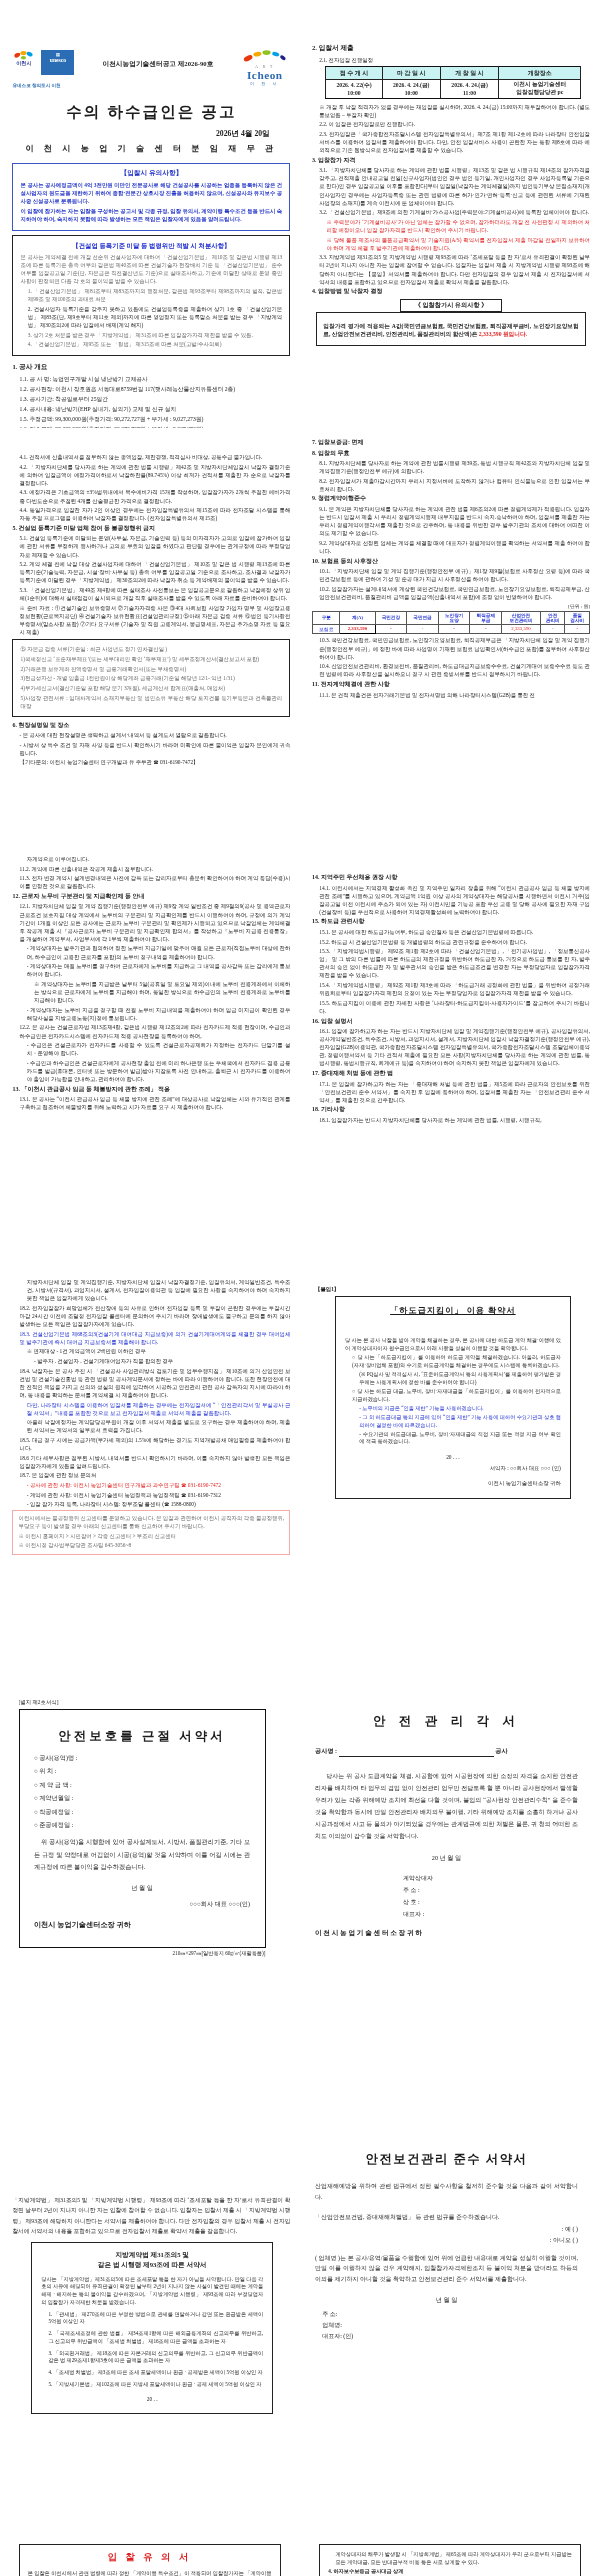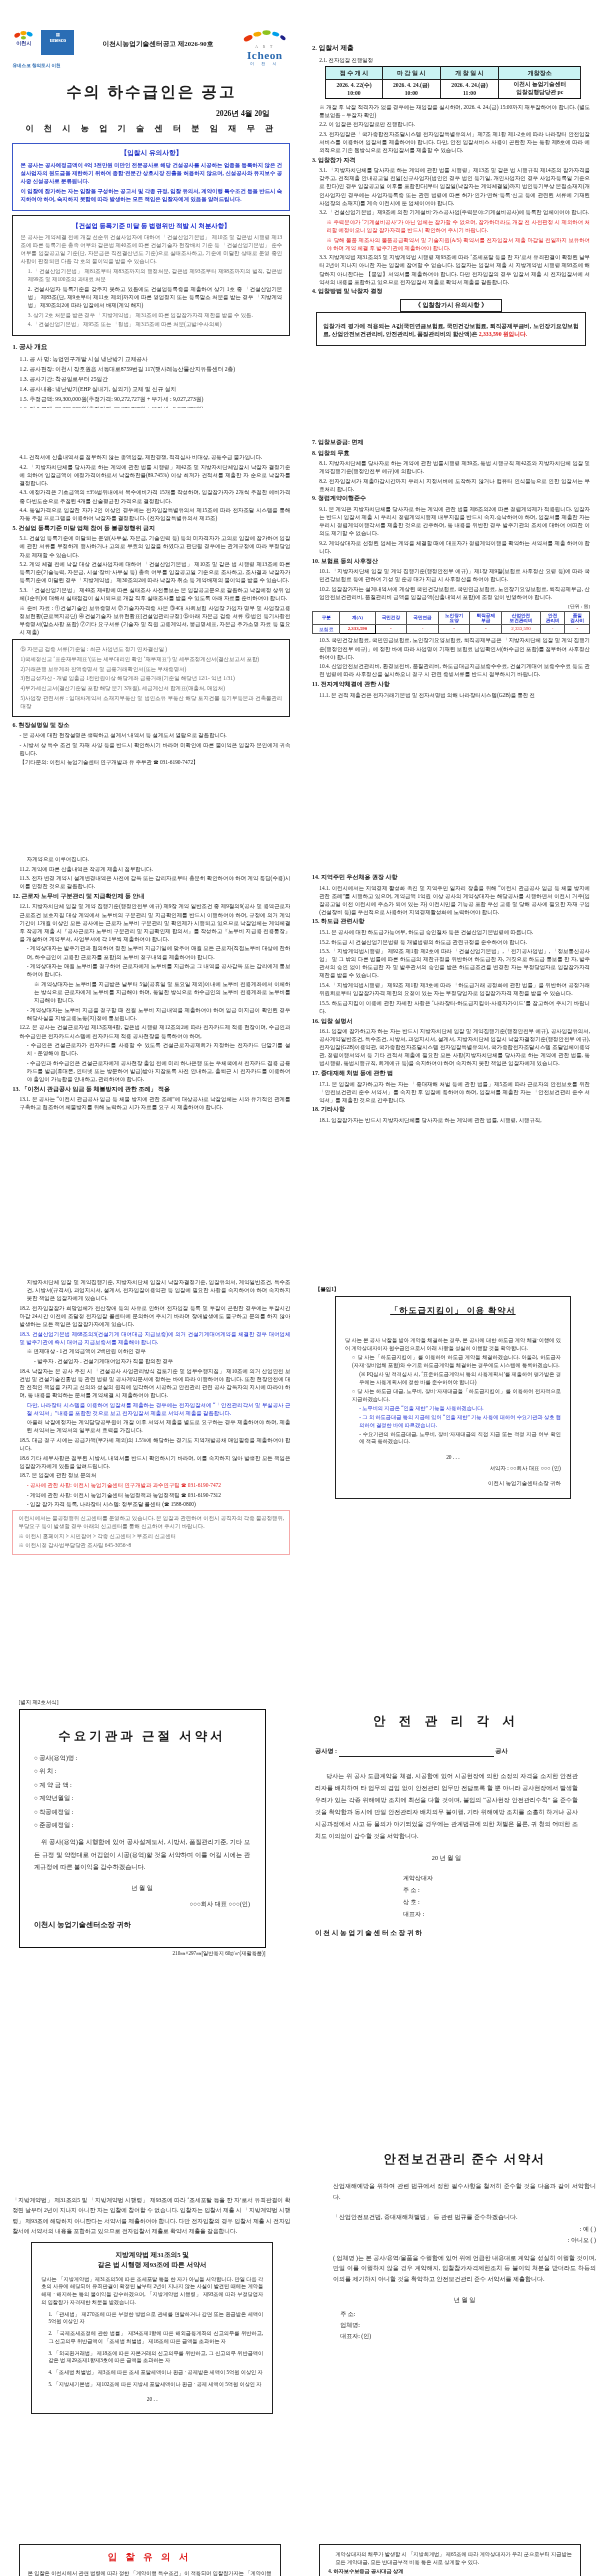--- a/index.html
+++ b/index.html
@@ -36,21 +36,21 @@
   .sig{white-space:pre-line}
   .logo-caption{color:#2b6ab0;font-weight:bold;font-size:4.6px}
   .unesco-box{background:#2a6db5;color:#fff;font-weight:bold;font-size:5.7px;
               width:33px;height:23px;text-align:center;line-height:1.1;padding-top:2.1px}
   .icheon-word{color:#2b6ab0;font-weight:bold;font-size:11.3px;letter-spacing:0.5px}
   .art{color:#777;font-size:3.6px;letter-spacing:2.1px;text-align:center}
 </style>
 </head>
 <body>
 
-<section class="page col-l" style="top:30px;height:378px">
+<section class="page col-l" style="top:50px;height:378px">
   <div style="display:flex;justify-content:space-between;align-items:flex-start">
     <div style="display:flex;gap:3.1px">
       <div style="text-align:center">
         <svg width="26" height="17.5" viewBox="0 0 50 34">
           <ellipse cx="10" cy="10" rx="6" ry="4" fill="#e8380d" transform="rotate(-30 10 10)"></ellipse>
           <ellipse cx="22" cy="6" rx="6" ry="4" fill="#f6a800"></ellipse>
           <ellipse cx="34" cy="8" rx="6" ry="4" fill="#00a0e9" transform="rotate(25 34 8)"></ellipse>
           <ellipse cx="22" cy="15" rx="5" ry="3.5" fill="#8fc31f"></ellipse>
           <text x="8" y="30" font-size="10" font-weight="bold" fill="#2b3990">이천시</text>
         </svg>
@@ -329,21 +329,21 @@
       </div>
     <p class="ctr" style="margin-top:7.2px">20    .       .       .</p>
     <p class="rt">서약자 : ○○회사   대표 ○○○ (인)</p>
     <p class="rt" style="margin-top:7.2px">이천시 농업기술센터소장 귀하</p>
   </div>
 </section>
 
 <section class="page" style="top:1698px;left:18.5px;width:247px;height:361px">
   <p>[별지 제2호서식]</p>
   <div style="border:1px solid #111;padding:13.4px 14.4px">
-    <p class="formtitle">수요기관과 근절 서약서</p>
+    <p class="formtitle">안전보호를 근절 서약서</p>
     <div class="lines">
 
     <p style="font-size:6.2px;margin-bottom:4.1px">○ 공사(용역)명 :</p>
         <p style="font-size:6.2px;margin-bottom:4.1px">○ 위          치 :</p>
         <p style="font-size:6.2px;margin-bottom:4.1px">○ 계 약 금 액 :</p>
         <p style="font-size:6.2px;margin-bottom:4.1px">○ 계약년월일 :</p>
         <p style="font-size:6.2px;margin-bottom:4.1px">○ 착공예정일 :</p>
         <p style="font-size:6.2px;margin-bottom:4.1px">○ 준공예정일 :</p>
       </div>
     <p style="font-size:6.2px;line-height:2;margin-top:7.2px;text-indent:7.2px">위 공사(용역)을 시행함에 있어 공사설계도서, 시방서, 품질관리기준, 기타 모든 규정 및 약정대로 어김없이 시공(용역)할 것을 서약하며 이를 어길 시에는 관계규정에 따른 불이익을 감수하겠습니다.</p>
@@ -381,21 +381,21 @@
         <p style="margin-bottom:4.1px" class=" i1">1. 「관세법」 제270조에 따른 부정한 방법으로 관세를 면탈하거나 감면 또는 환급받은 세액이 5억원 이상인 자</p>
         <p style="margin-bottom:4.1px" class=" i1">2. 「국제조세조정에 관한 법률」 제34조제1항에 따른 해외금융계좌의 신고의무를 위반하고, 그 신고의무 위반금액이 「조세범 처벌법」 제16조에 따른 금액을 초과하는 자</p>
         <p style="margin-bottom:4.1px" class=" i1">3. 「외국환거래법」 제18조에 따른 자본거래의 신고의무를 위반하고, 그 신고의무 위반금액이 같은 법 제29조제1항제3호에 따른 금액을 초과하는 자</p>
         <p style="margin-bottom:4.1px" class=" i1">4. 「조세범 처벌법」 제3조에 따른 조세 포탈세액이나 환급 · 공제받은 세액이 5억원 이상인 자</p>
         <p style="margin-bottom:4.1px" class=" i1">5. 「지방세기본법」 제102조에 따른 지방세 포탈세액이나 환급 · 공제 세액이 5억원 이상인 자</p>
       </div>
     <p class="ctr" style="margin-top:6.2px">20   .    .</p>
   </div>
 </section>
 
-<section class="page" style="top:2146px;left:333px;width:263px;height:325px">
+<section class="page" style="top:2146px;left:315px;width:263px;height:325px">
   <p class="formtitle" style="letter-spacing:1.5px">안전보건관리  준수  서약서</p>
   <p style="font-size:6px;line-height:1.9;margin-top:12.4px">산업재해예방을 위하여 관련 법규에서 정한 필수사항을 철저히 준수할 것을 다음과 같이 서약합니다.</p>
   <p style="font-size:6px;margin-top:9.3px">「산업안전보건법, 중대재해처벌법」 등 관련 법규를 준수하겠습니다.</p>
   <p class="rt" style="font-size:6px">: 예         (          )</p>
   <p class="rt" style="font-size:6px">: 아니오  (          )</p>
   <p style="font-size:6px;line-height:1.8;margin-top:7.2px">(    업체명    )는 본 공사/용역/물품을 수행함에 있어 위에 언급한 내용대로 계약을 성실히 이행할 것이며, 만일 이를 이행하지 않을 경우 계약해지, 입찰참가자격제한조치 등 불이익 처분을 받더라도 하등의 이의를 제기하지 아니할 것을 확약하고 안전보건관리 준수 서약서를 제출합니다.</p>
   <p class="ctr" style="font-size:6.2px;margin-top:10.3px">년      월      일</p>
   <p class="sig" style="font-size:6px;line-height:1.9;margin-left:7.2px;margin-top:4.1px">주   소:
 업체명:
 대표자:                         (인)</p>

